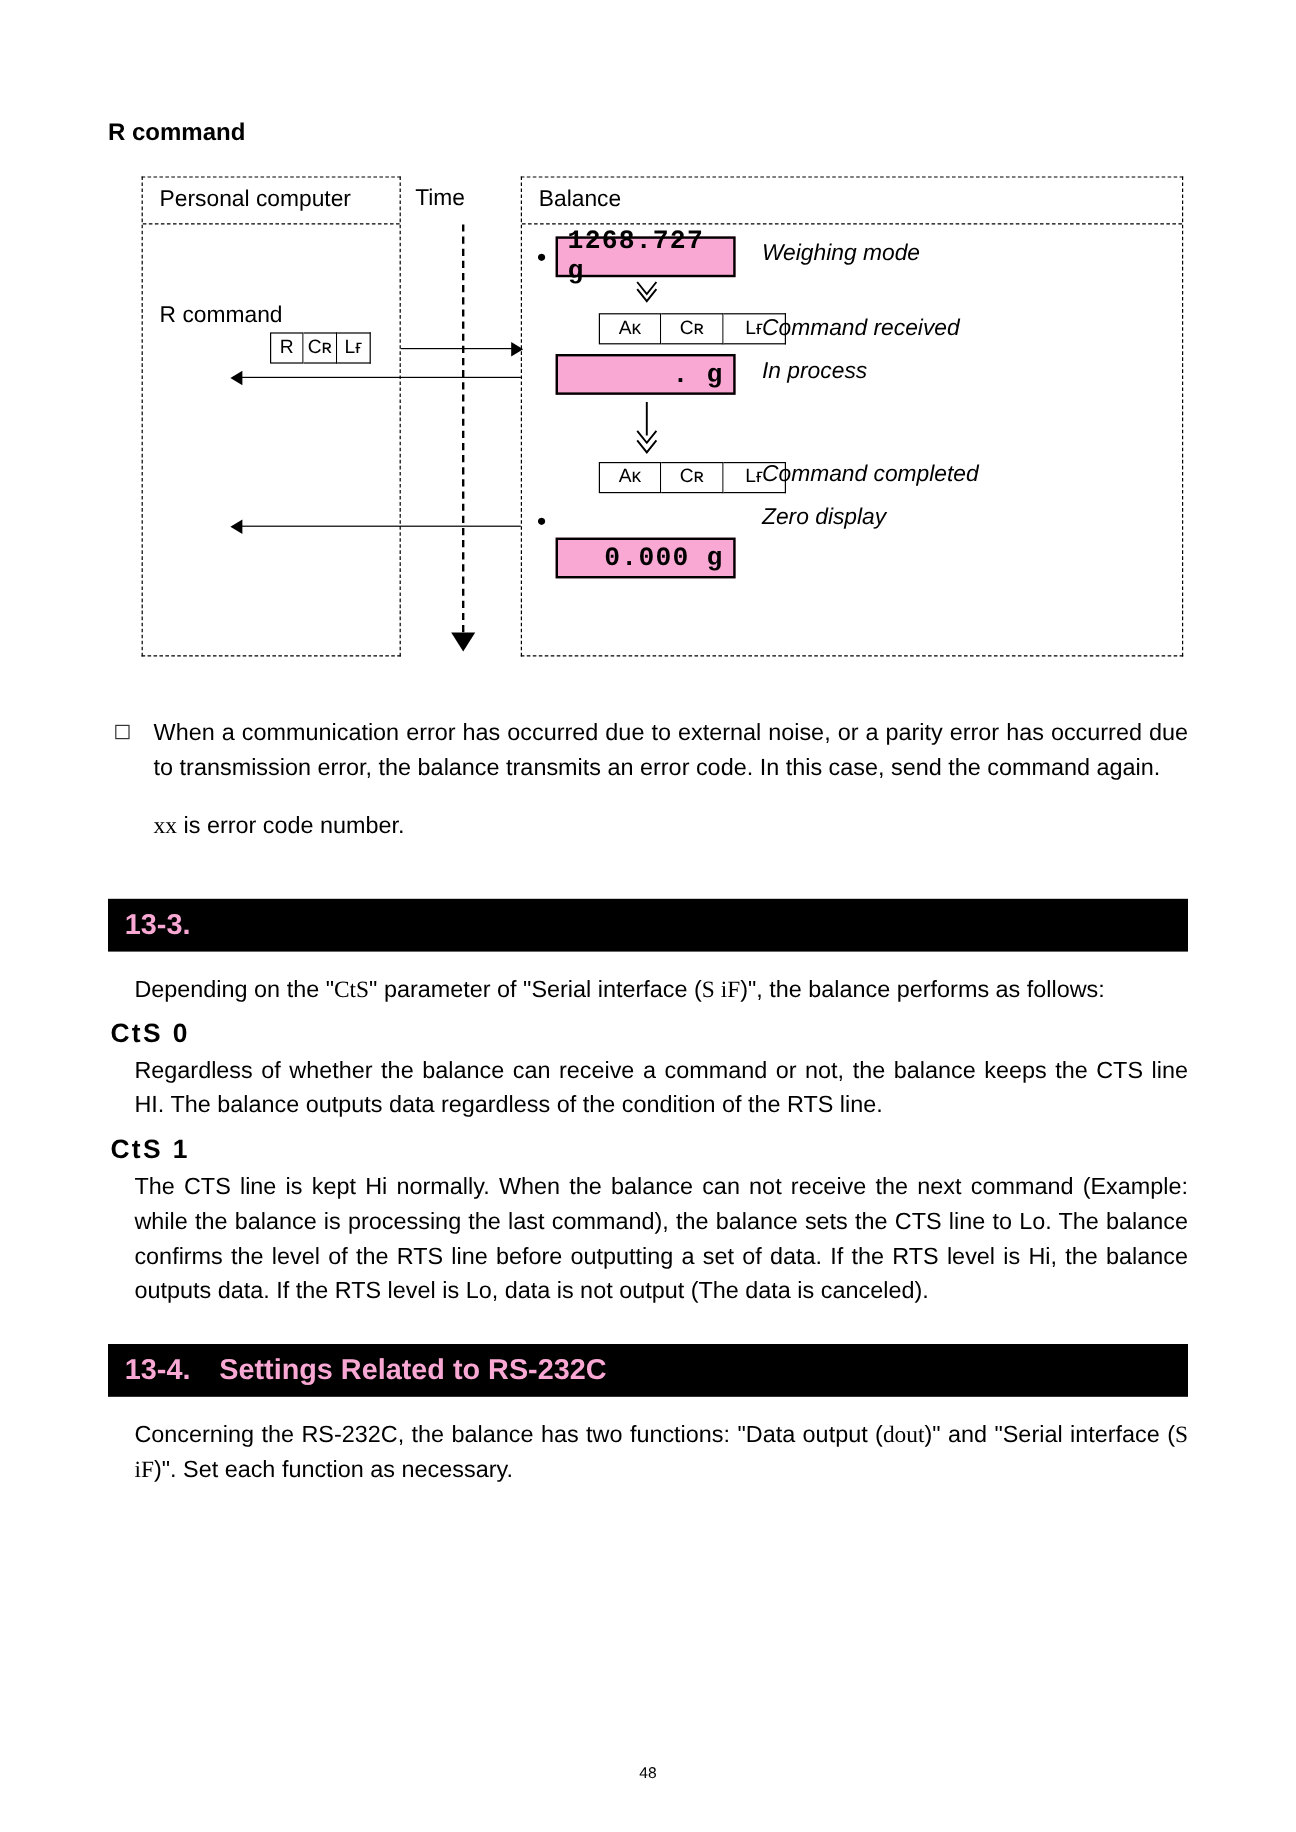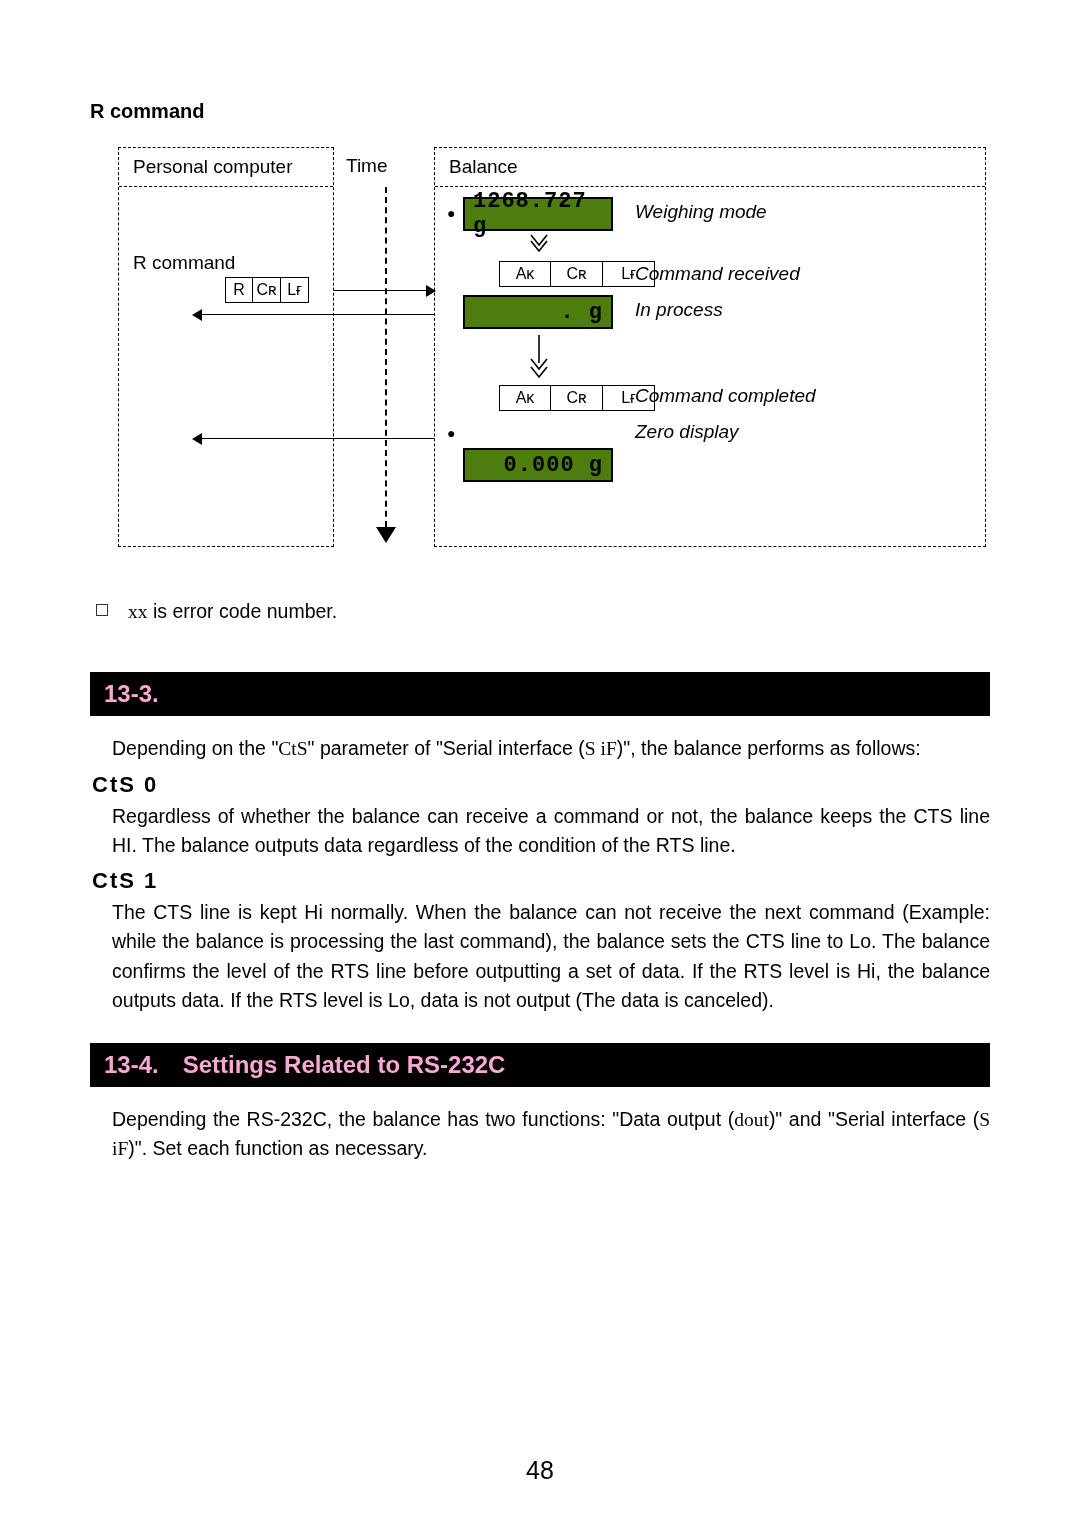--- a/index.html
+++ b/index.html
@@ -69,21 +69,21 @@
     border-top: 6px solid transparent;
     border-bottom: 6px solid transparent;
     border-right: 10px solid #000;
   }
   .mini-box {
     position: absolute; border: 1px solid #000; background: #fff;
     display: flex; align-items: center; justify-content: center;
     font-size: 16px;
   }
   .disp-box {
-    position: absolute; border: 2px solid #000; background: #4d7c0f;
+    position: absolute; border: 2px solid #000; background: #f9a8d4;
     font-family: 'Courier New', monospace; font-size: 22px; font-weight: bold;
     padding: 2px 8px; letter-spacing: 1px;
     display: flex; align-items: center; justify-content: flex-end; width: 150px; height: 34px;
   }
   .label-text { position: absolute; font-size: 19px; font-style: italic; }
   .rcmd-label { position: absolute; left: 14px; top: 65px; font-size: 19px; }
   .rcmd-box-group { position: absolute; left: 106px; top: 90px; display: flex; }
   .rcmd-box-group .mini-box { position: static; width: 28px; height: 26px; border-left: none; }
   .rcmd-box-group .mini-box:first-child { border-left: 1px solid #000; }
   .ack-group { display: flex; }
@@ -104,21 +104,21 @@
     background: #000; color: #f9a8d4; font-weight: 600;
     font-family: Verdana, Helvetica, sans-serif;
     font-size: 24px; padding: 8px 14px;
     display: flex; gap: 24px; margin-top: 28px; margin-bottom: 18px;
   }
   .seg-label {
     font-family: Liberation Sans, sans-serif; font-size: 22px; font-weight: bold; letter-spacing: 2px;
     margin: 4px 0 4px 2px;
   }
   .sub-block { margin-left: 22px; margin-bottom: 8px; }
-  .page-num { position: absolute; bottom: 42px; left: 0; width: 100%; text-align: center; font-size: 25px; }
+  .page-num { position: absolute; bottom: 42px; left: 0; width: 100%; text-align: center; font-size: 13px; }
 </style>
 </head>
 <body>
 
 <div class="section-title">R command</div>
 
 <div class="diagram">
 
   <div class="col-box col-pc">
     <div class="col-header">Personal computer</div>
@@ -185,20 +185,21 @@
   </div>
 
   <div class="arrow-right" style="left:216px; top:143px; width:100px;"></div>
   <div class="arrow-left" style="left:76px;  top:167px; width:240px;"></div>
   <div class="arrow-left" style="left:76px;  top:291px; width:240px;"></div>
 </div>
 
 <div class="bullet-row">
   <div class="bullet-square"></div>
   <div class="bullet-body">
+    <div class="para">When a communication error has occurred due to external noise, or a parity error has occurred due to transmission error, the balance transmits an error code. In this case, send the command again.</div>
     <div class="para" style="text-align:left;">
       <span class="mono">xx</span><span> is error code number.</span>
     </div>
   </div>
 </div>
 
 <div class="black-heading">
   <span>13-3.</span>
 </div>
 <div class="para sub-block">
@@ -207,16 +208,16 @@
 <div class="seg-label">CtS 0</div>
 <div class="para sub-block">Regardless of whether the balance can receive a command or not, the balance keeps the CTS line HI. The balance outputs data regardless of the condition of the RTS line.</div>
 <div class="seg-label">CtS  1</div>
 <div class="para sub-block">The CTS line is kept Hi normally. When the balance can not receive the next command (Example: while the balance is processing the last command), the balance sets the CTS line to Lo. The balance confirms the level of the RTS line before outputting a set of data. If the RTS level is Hi, the balance outputs data. If the RTS level is Lo, data is not output (The data is canceled).</div>
 
 <div class="black-heading">
   <span>13-4.</span>
   <span>Settings Related to RS-232C</span>
 </div>
 <div class="para sub-block">
-  <span>Depending the RS-232C, the balance has two functions: "Data output (</span><span class="mono">dout</span><span>)" and "Serial interface (</span><span class="mono">S iF</span><span>)". Set each function as necessary.</span>
+  <span>Concerning the RS-232C, the balance has two functions: "Data output (</span><span class="mono">dout</span><span>)" and "Serial interface (</span><span class="mono">S iF</span><span>)". Set each function as necessary.</span>
 </div>
 
 <div class="page-num">48</div>
 
 </body></html>

